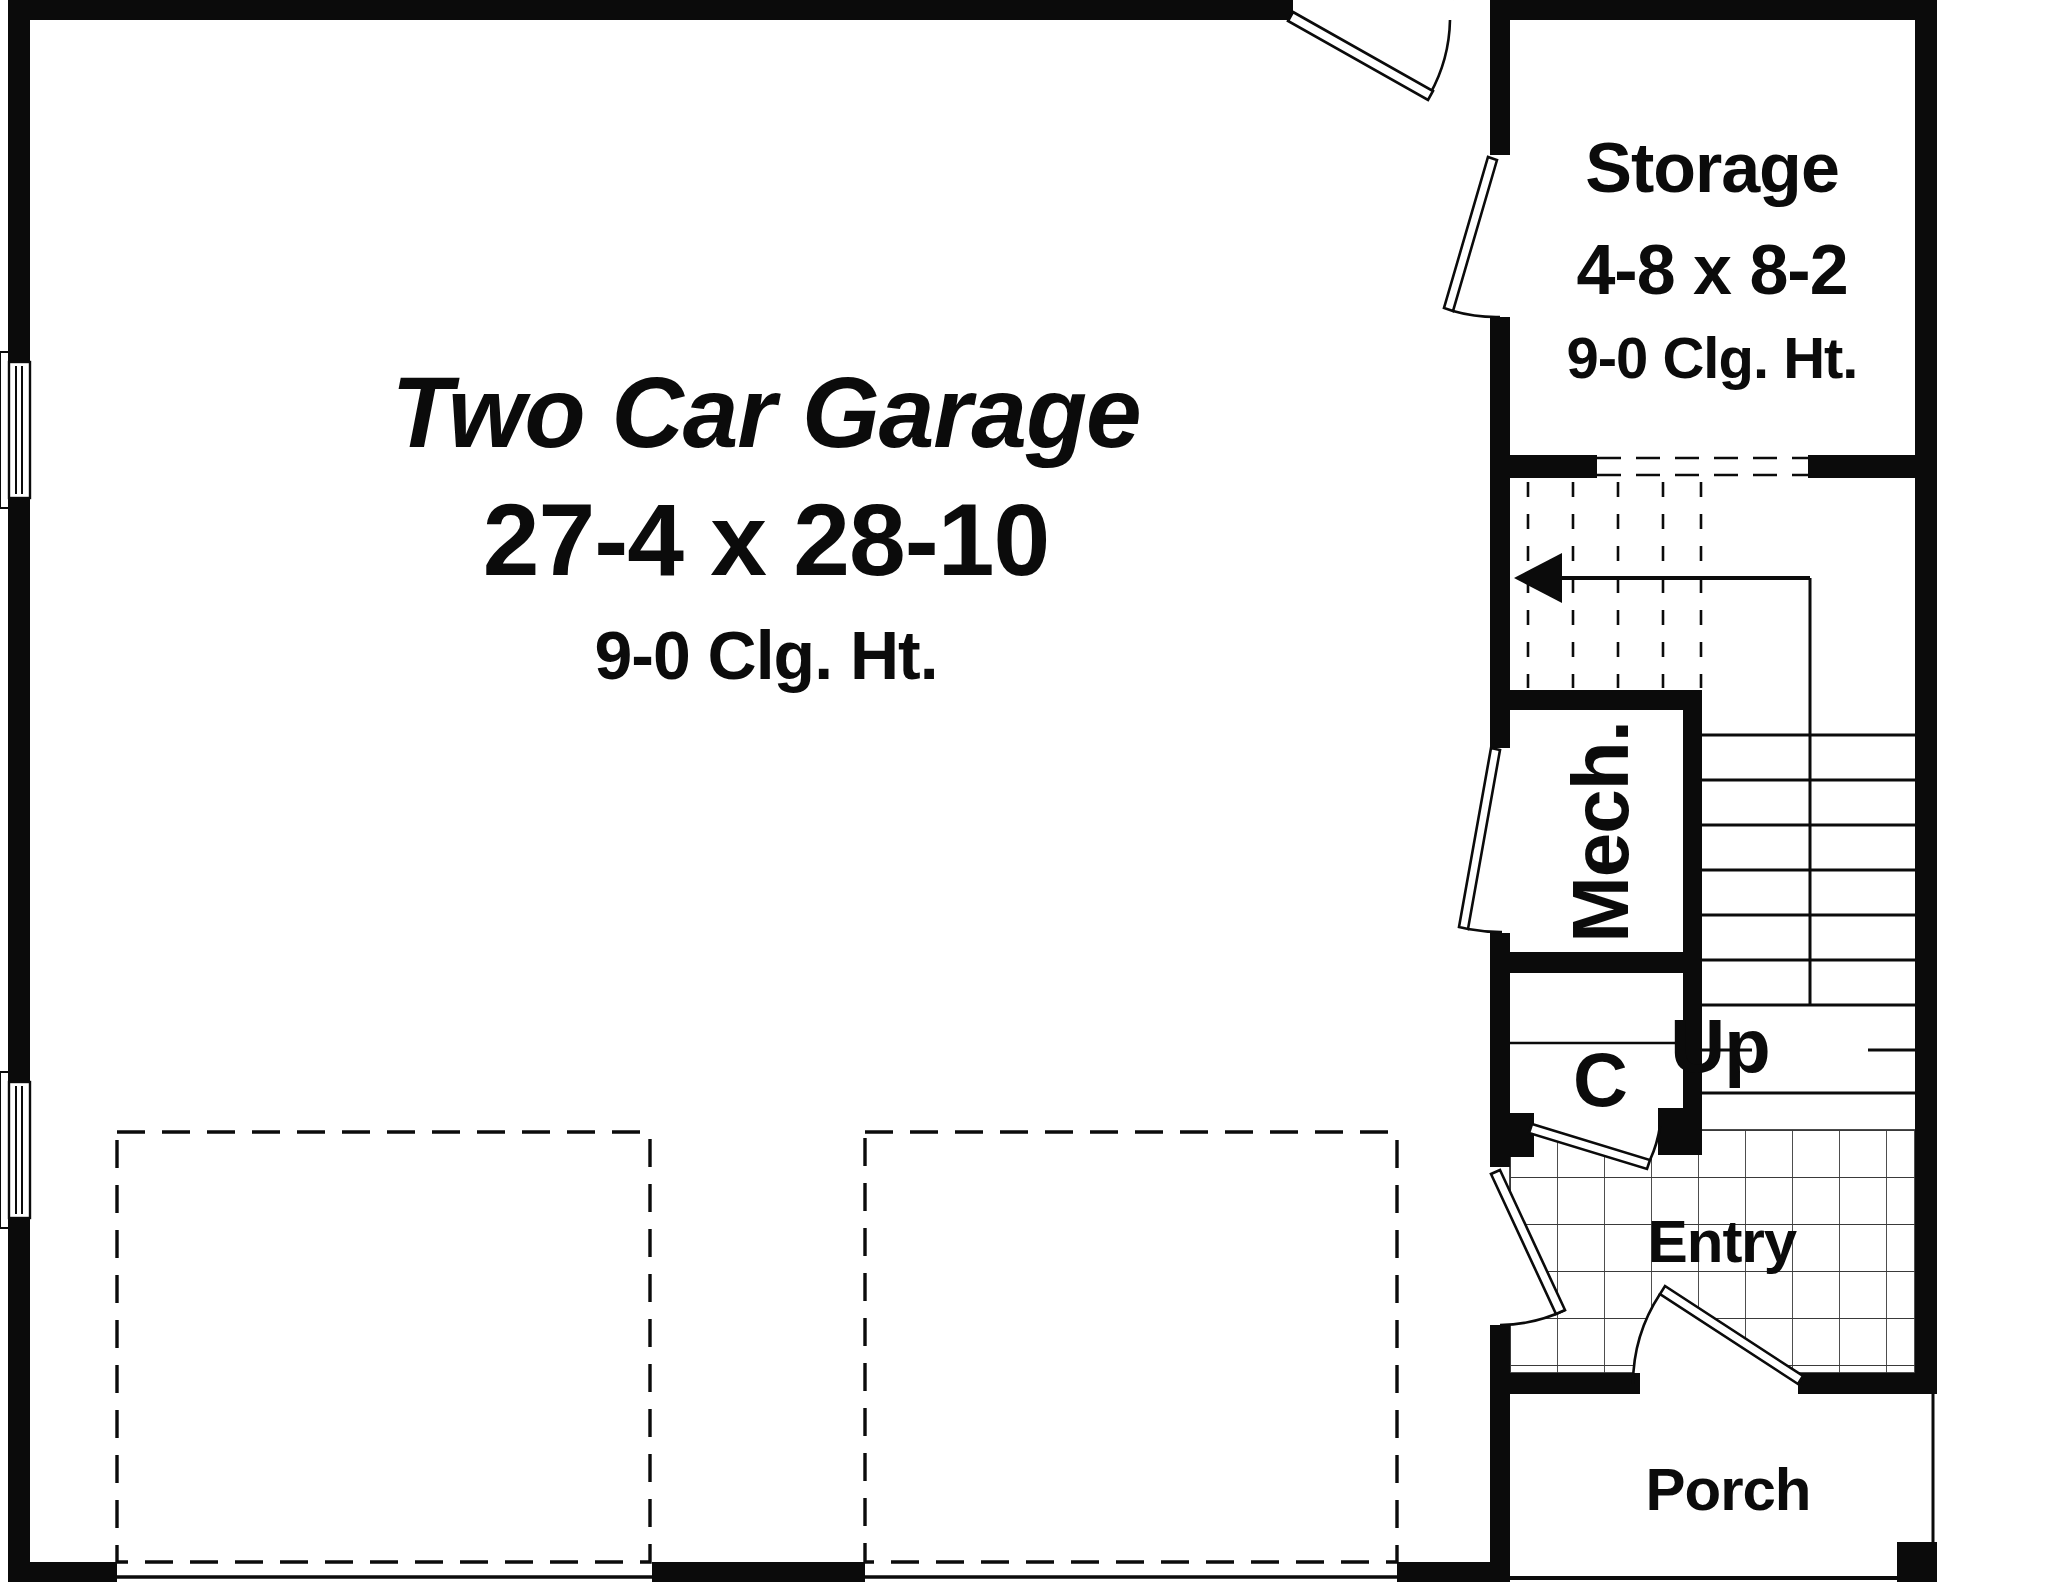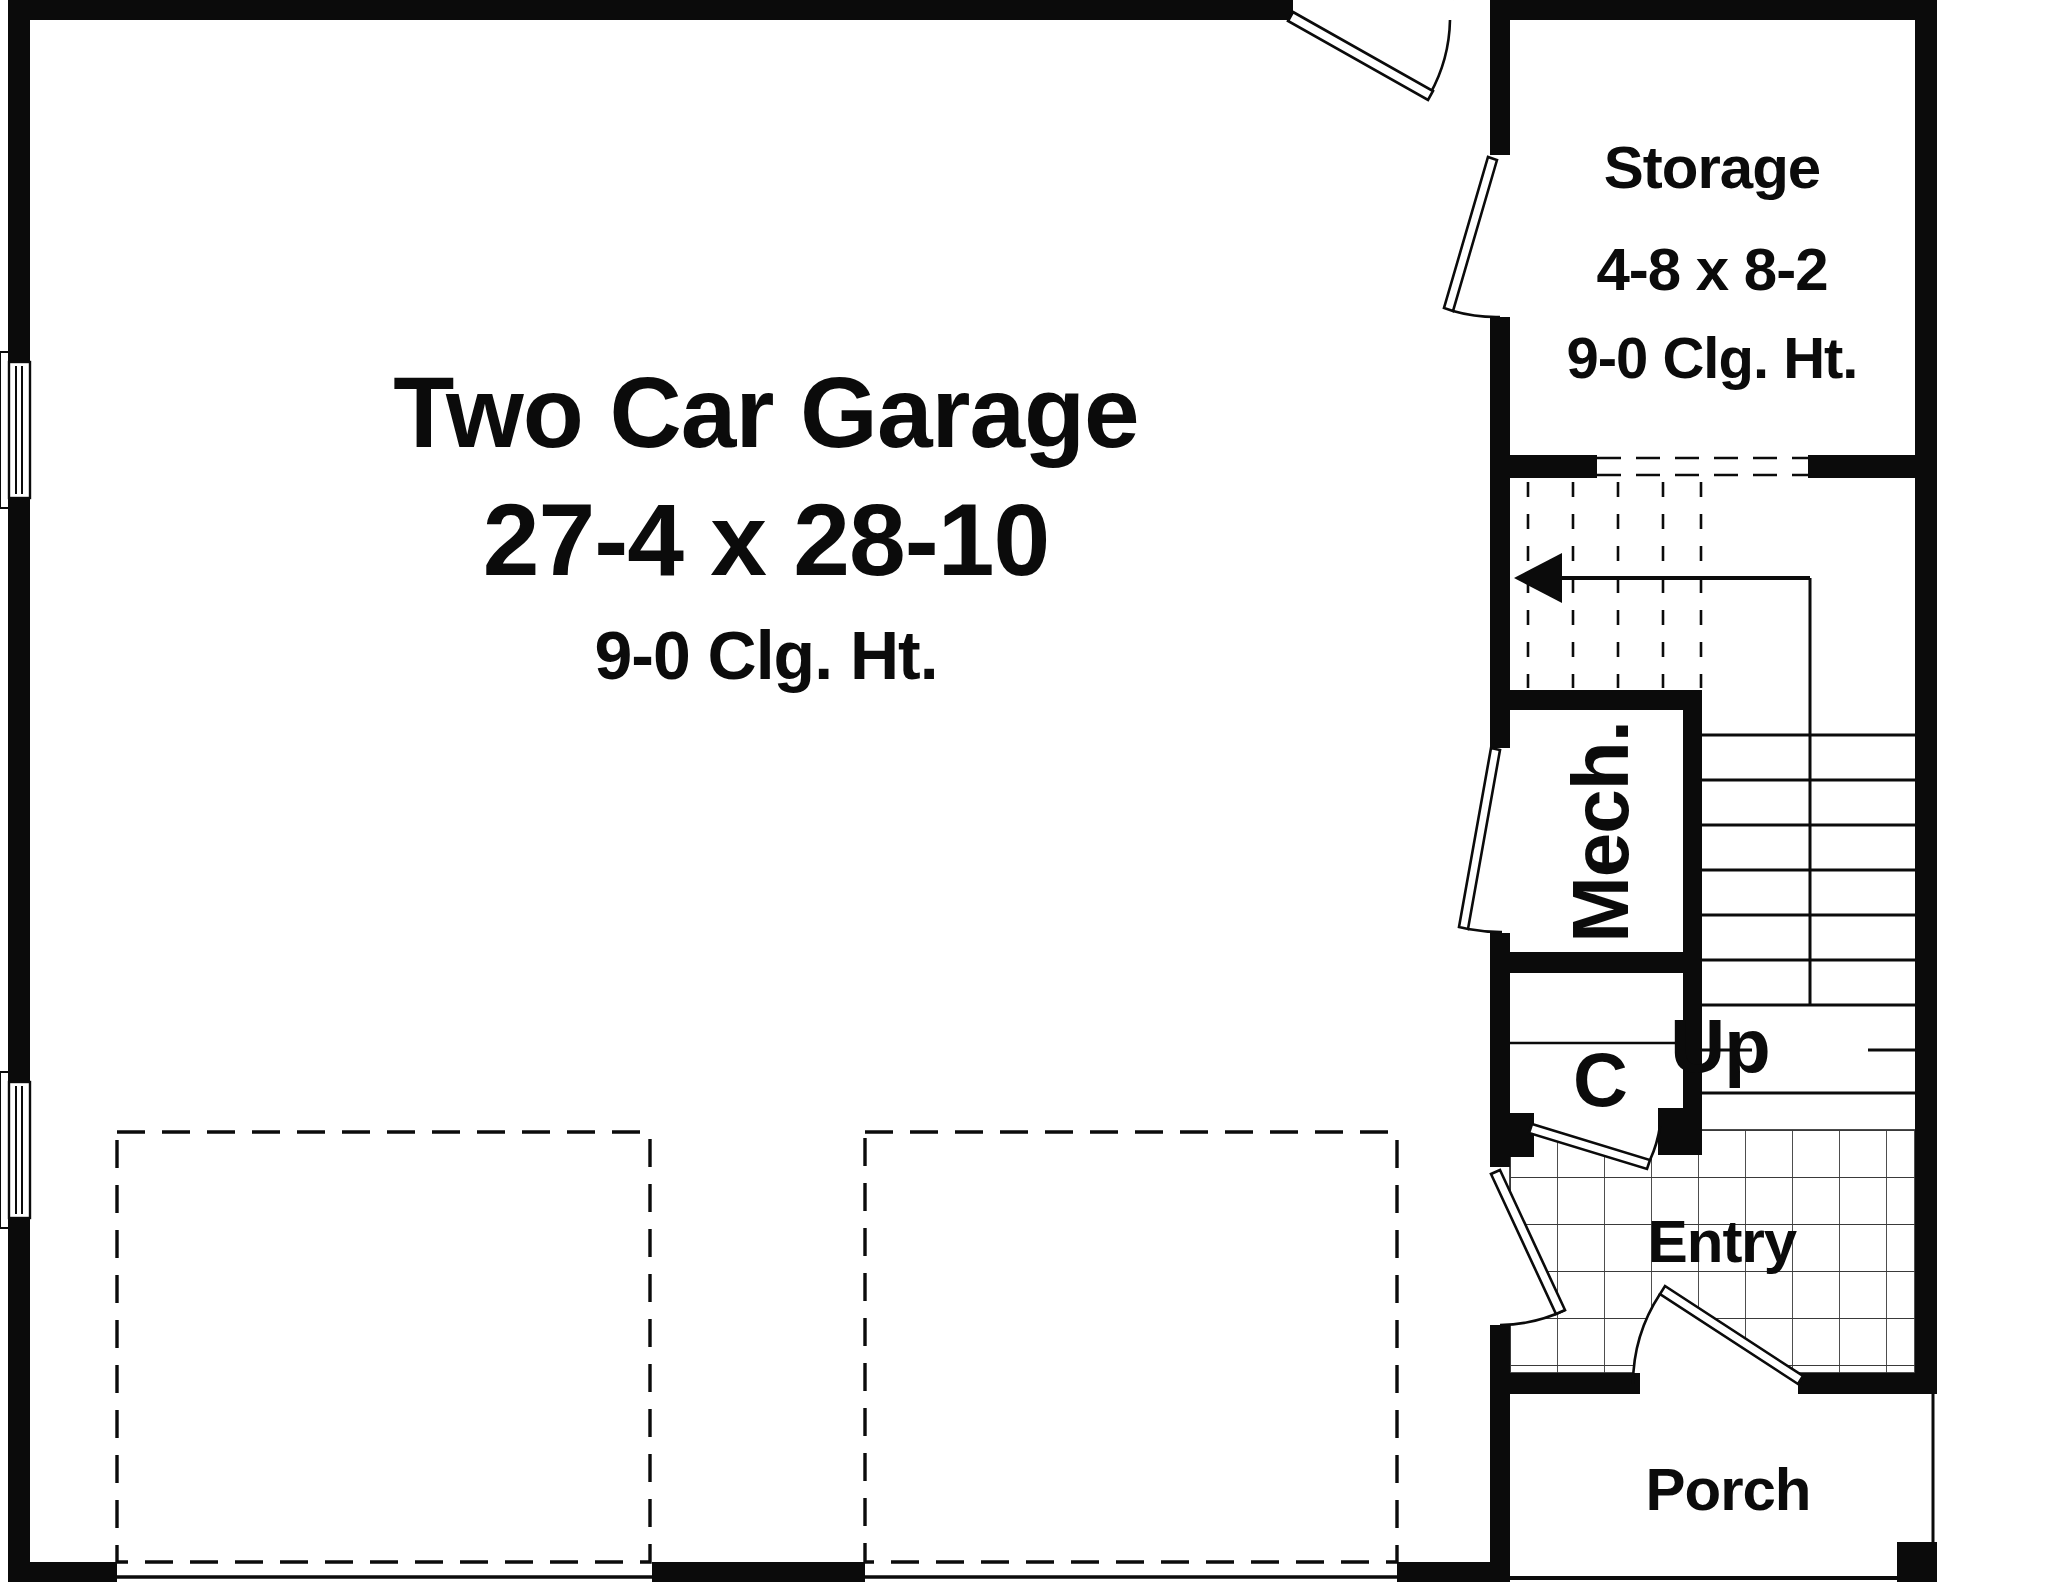--- a/index.html
+++ b/index.html
@@ -14,23 +14,23 @@
   .label{
     position:absolute;
     color:#0b0b0b;
     font-weight:700;
     white-space:nowrap;
     transform:translate(-50%,-50%);
     letter-spacing:-1px;
     line-height:1;
   }
   .label.rot{transform:translate(-50%,-50%) rotate(-90deg);}
-  .f100{font-size:100px;}
+  .f100{font-size:100px;font-style:italic;}
   .f102{font-size:102px;}
-  .f86{font-size:60px;text-align:right;}
+  .f86{font-size:70px;text-align:right;}
   .f84{font-size:60px;}
   .f88{font-size:60px;}
   .f80{font-size:80px;}
   .f76{font-size:76px;}
   .f68{font-size:68px;}
   .f58{font-size:58px;}
 </style>
 </head>
 <body>
 

